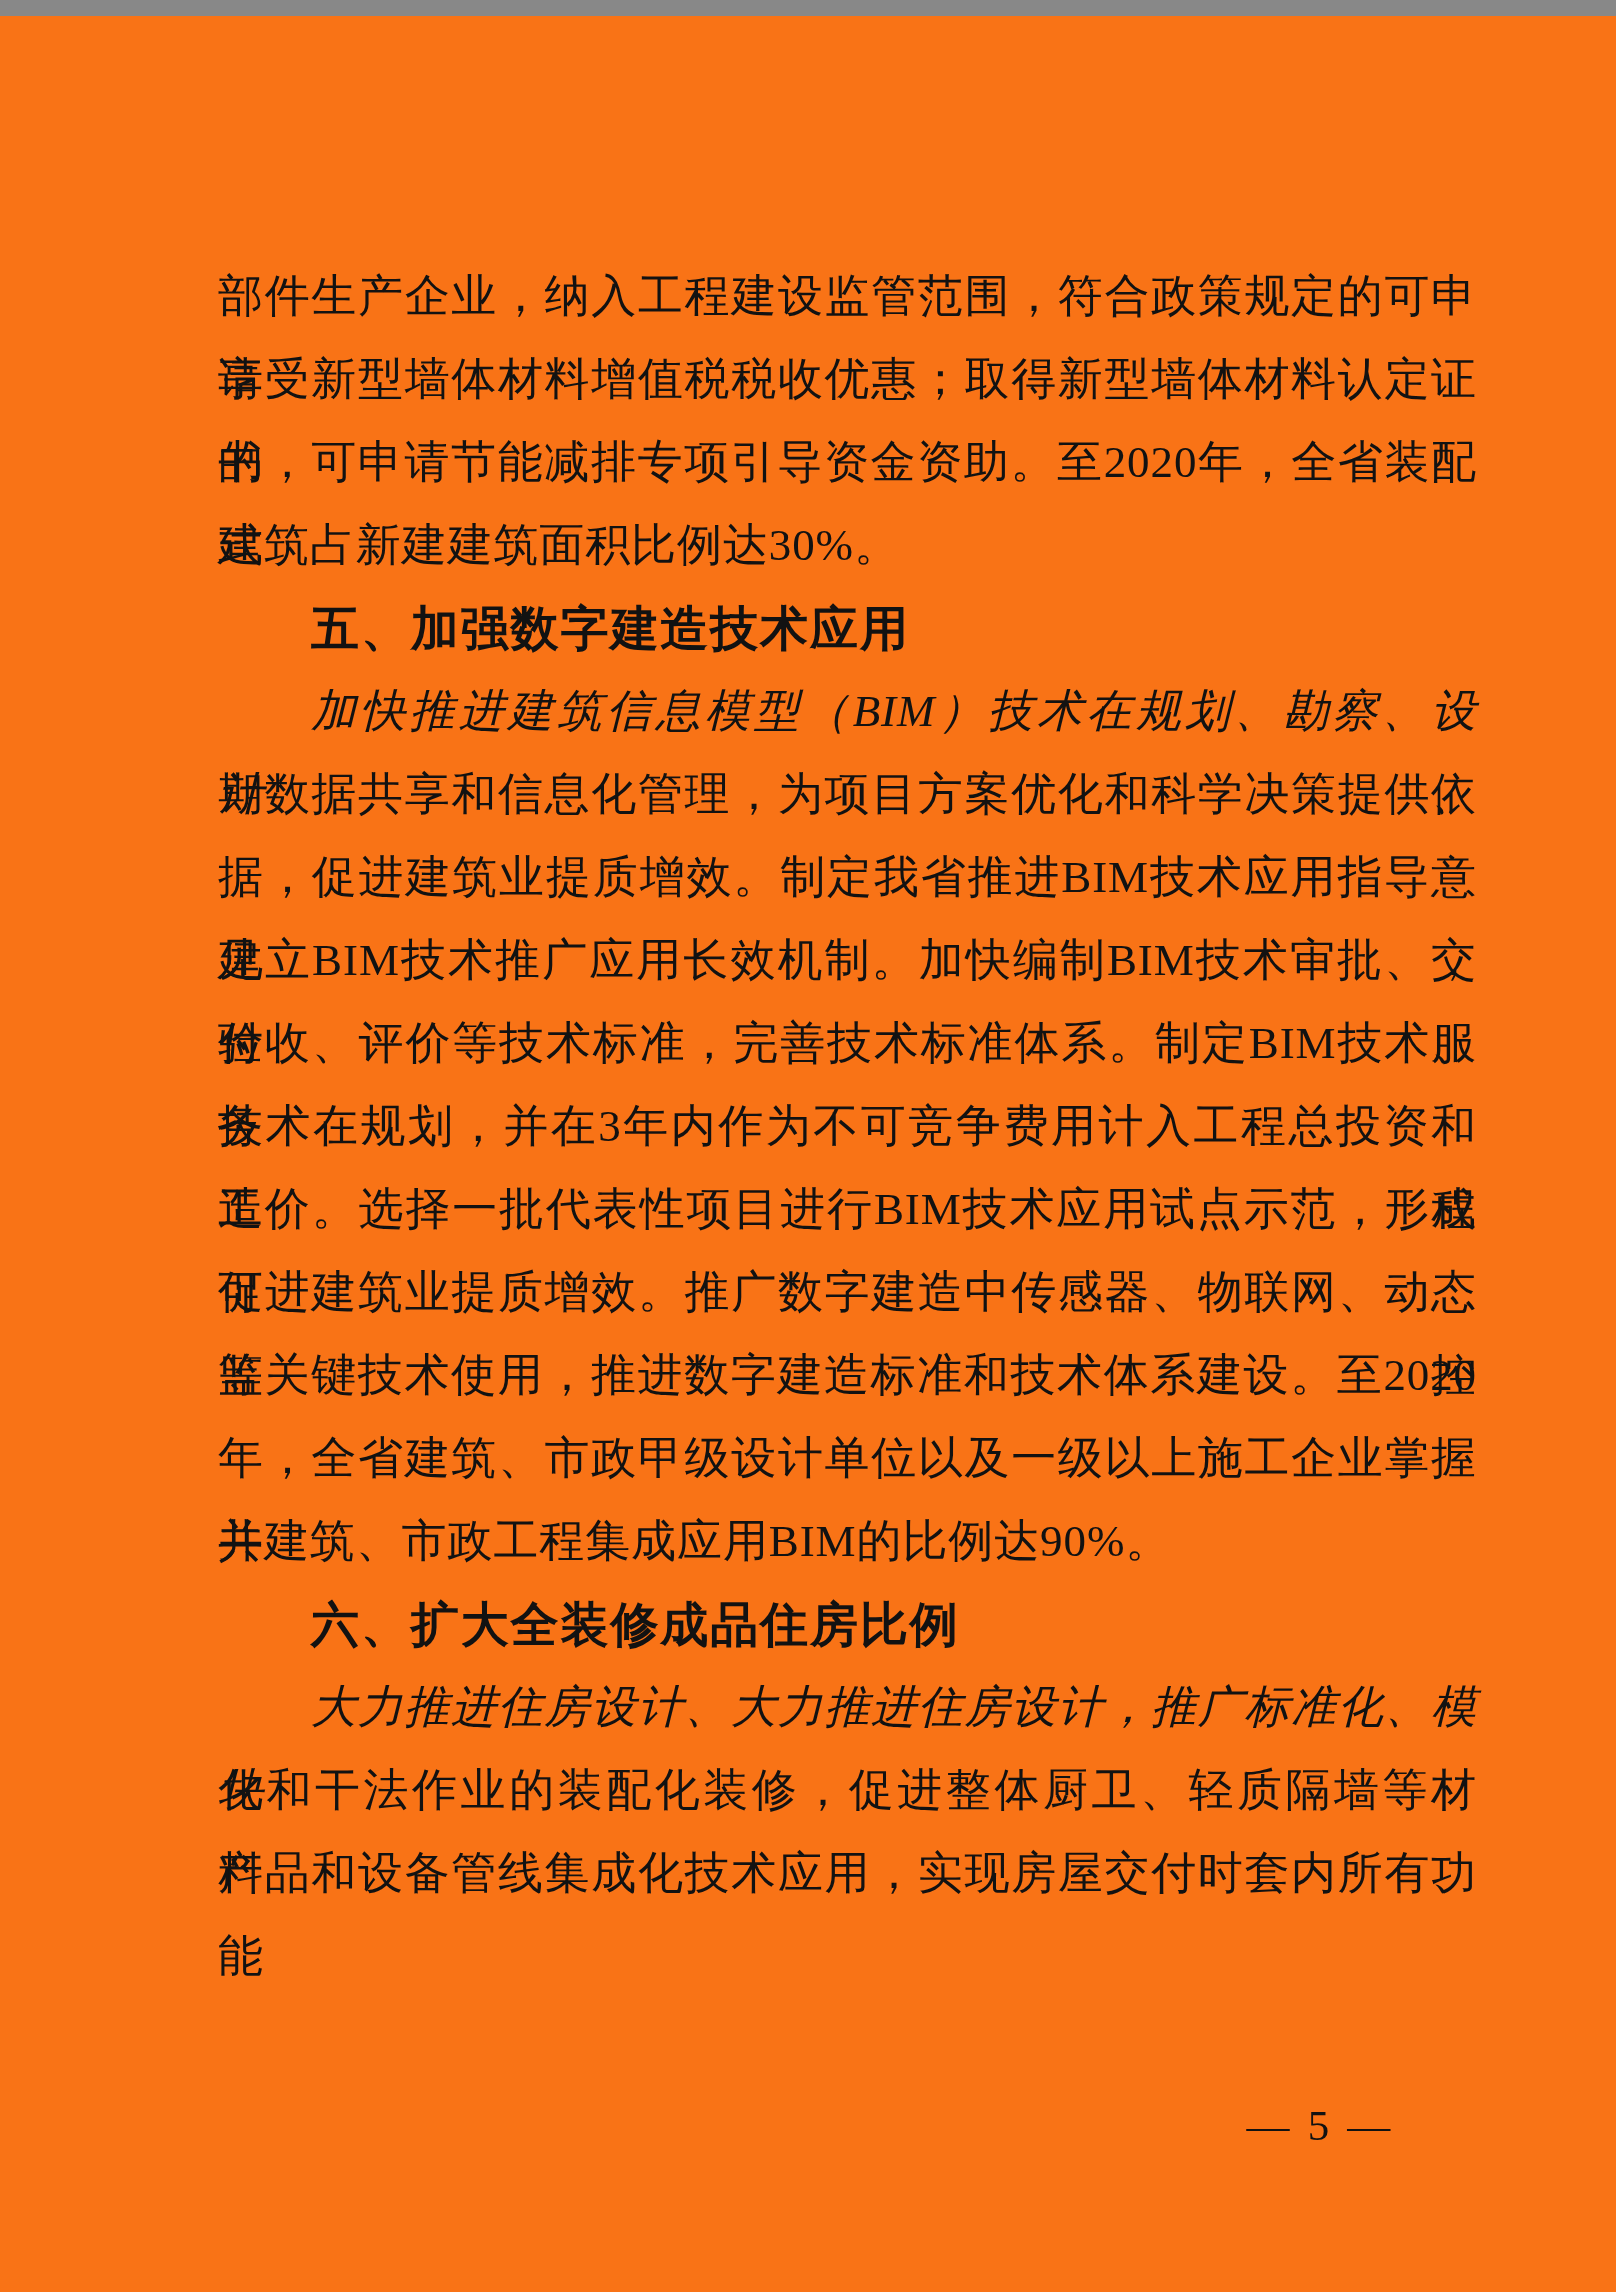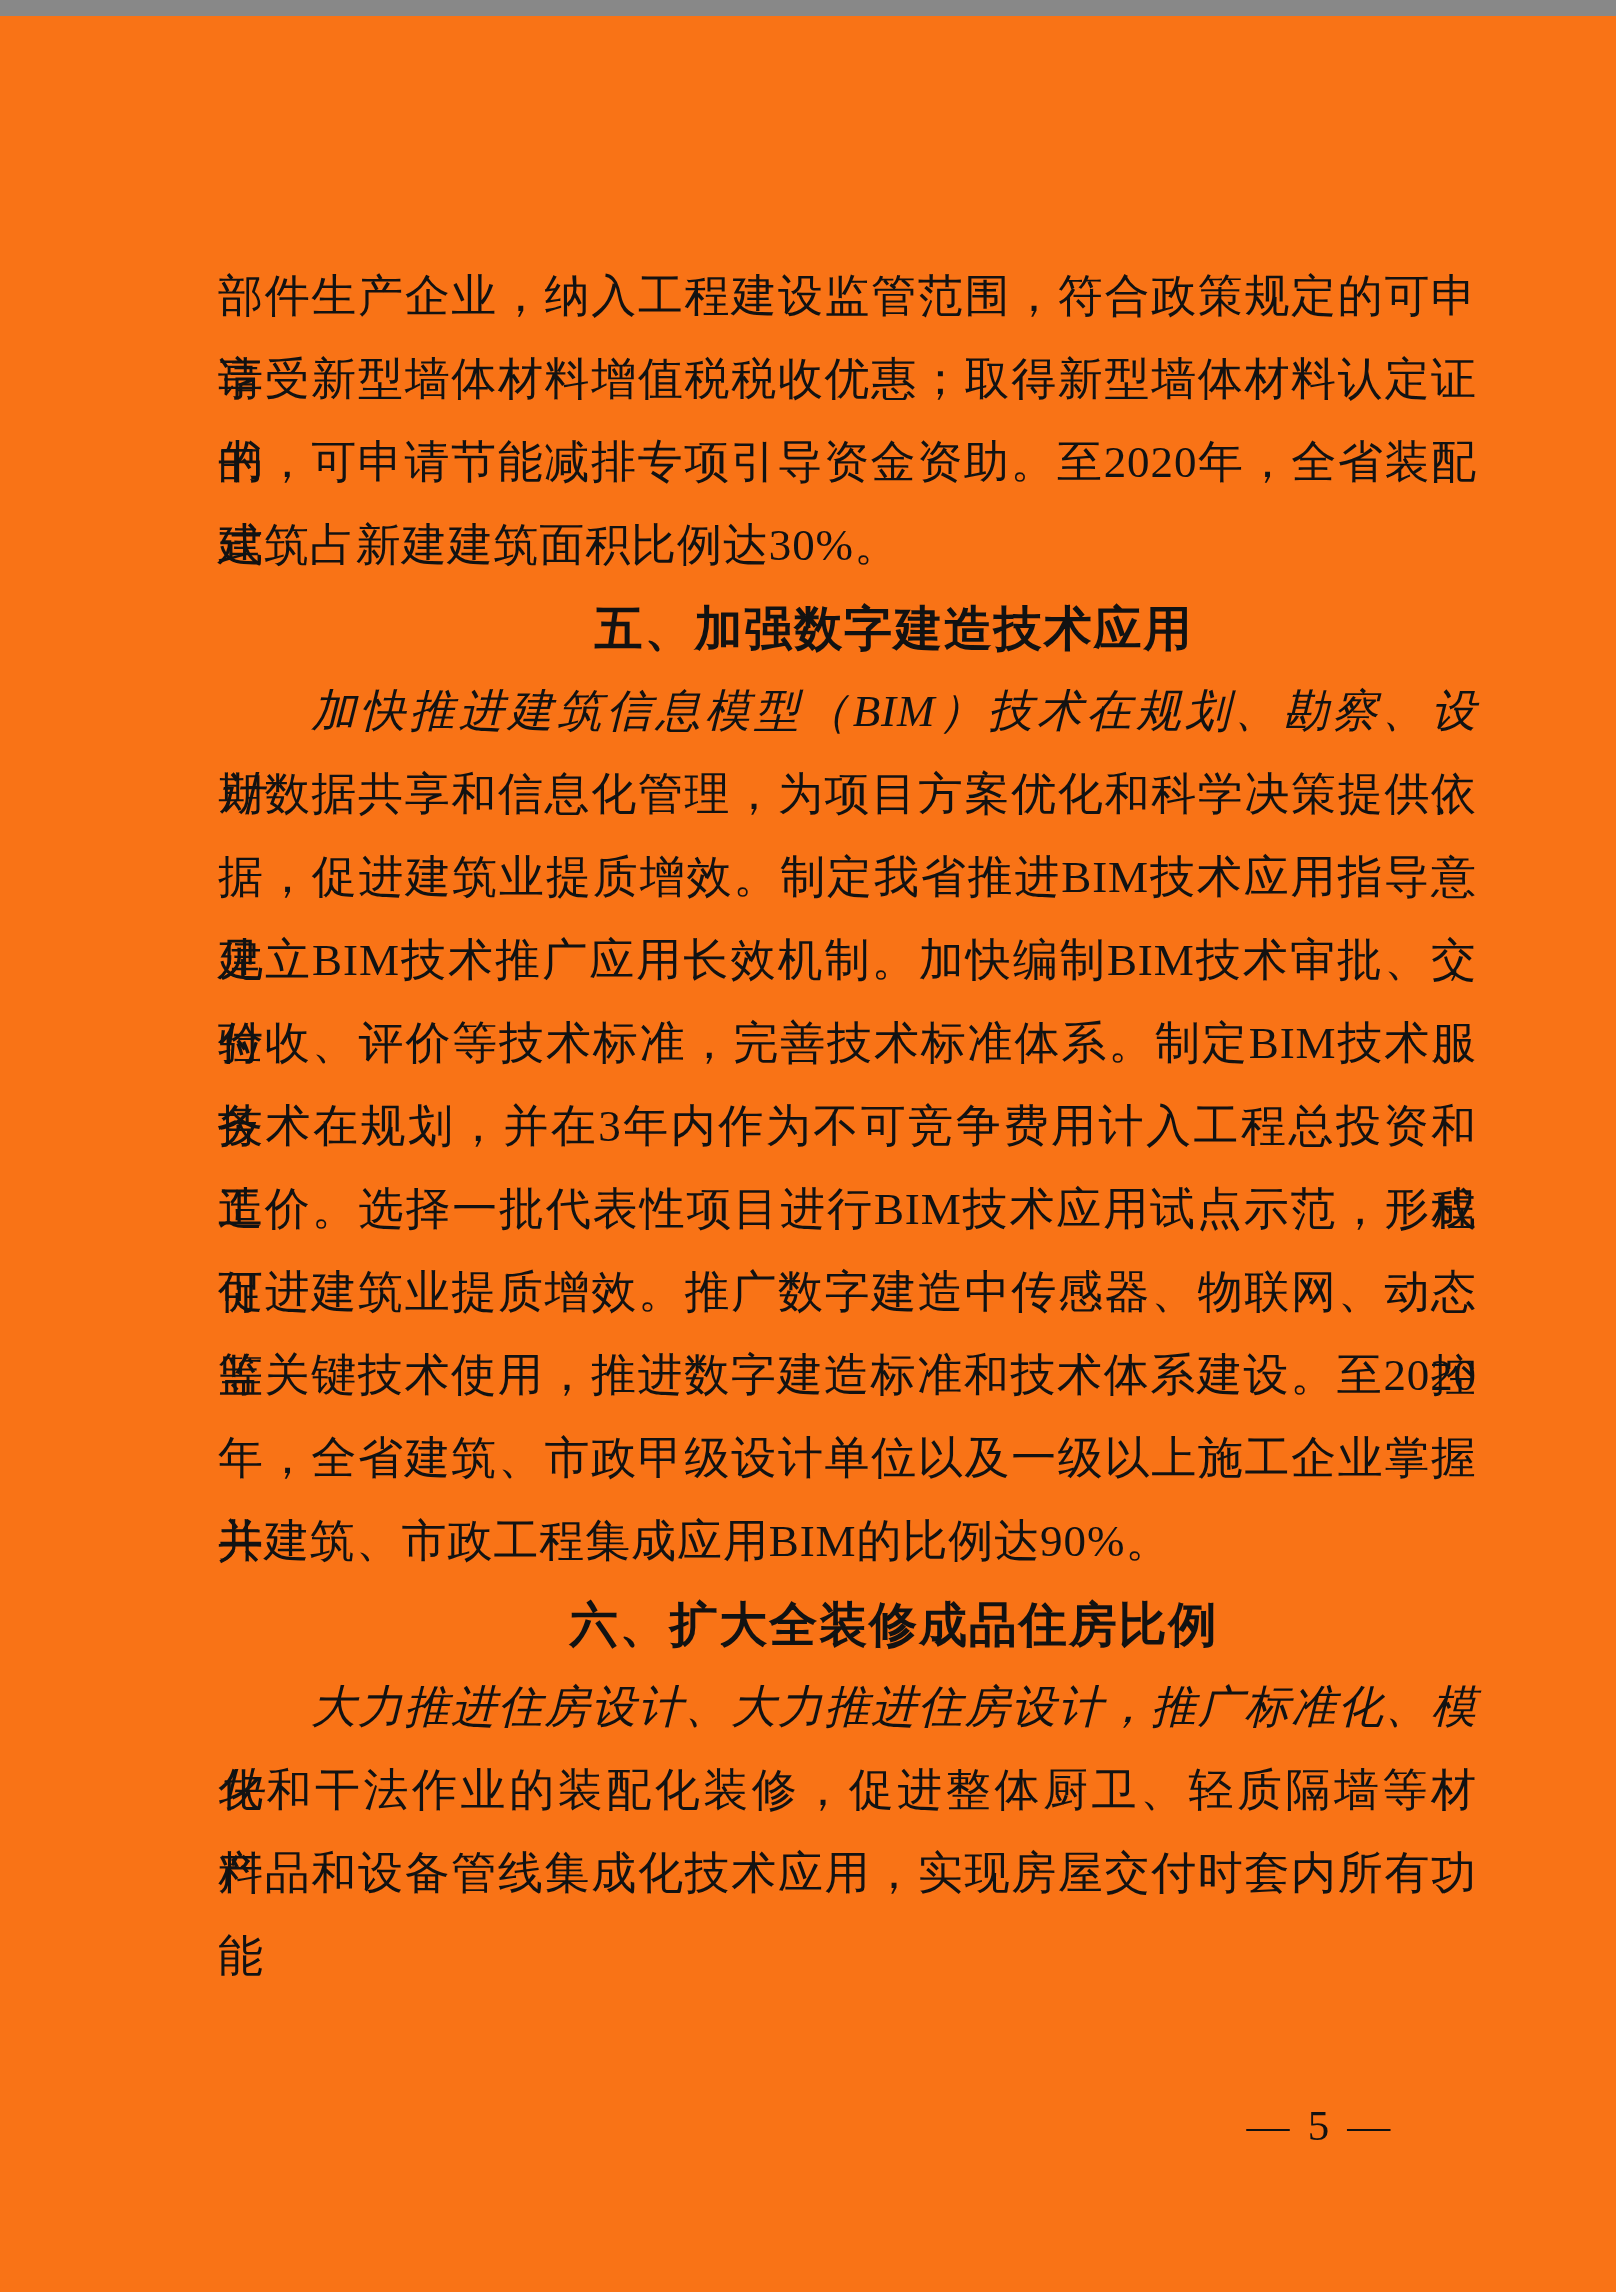--- a/index.html
+++ b/index.html
@@ -38,21 +38,20 @@
   .line.indent {
     text-indent: 93px;
     font-style: italic;
   }
   .line.heading {
     font-family: "Liberation Sans", "DejaVu Sans", sans-serif;
     font-weight: 700;
     font-size: 48px;
     text-indent: 93px;
     letter-spacing: 1.9px;
-    text-align: center;
   }
   .page-number {
     position: absolute;
     top: 2082px;
     right: 223px;
     font-size: 43px;
     letter-spacing: 3.7px;
     line-height: 56px;
   }
 </style>

